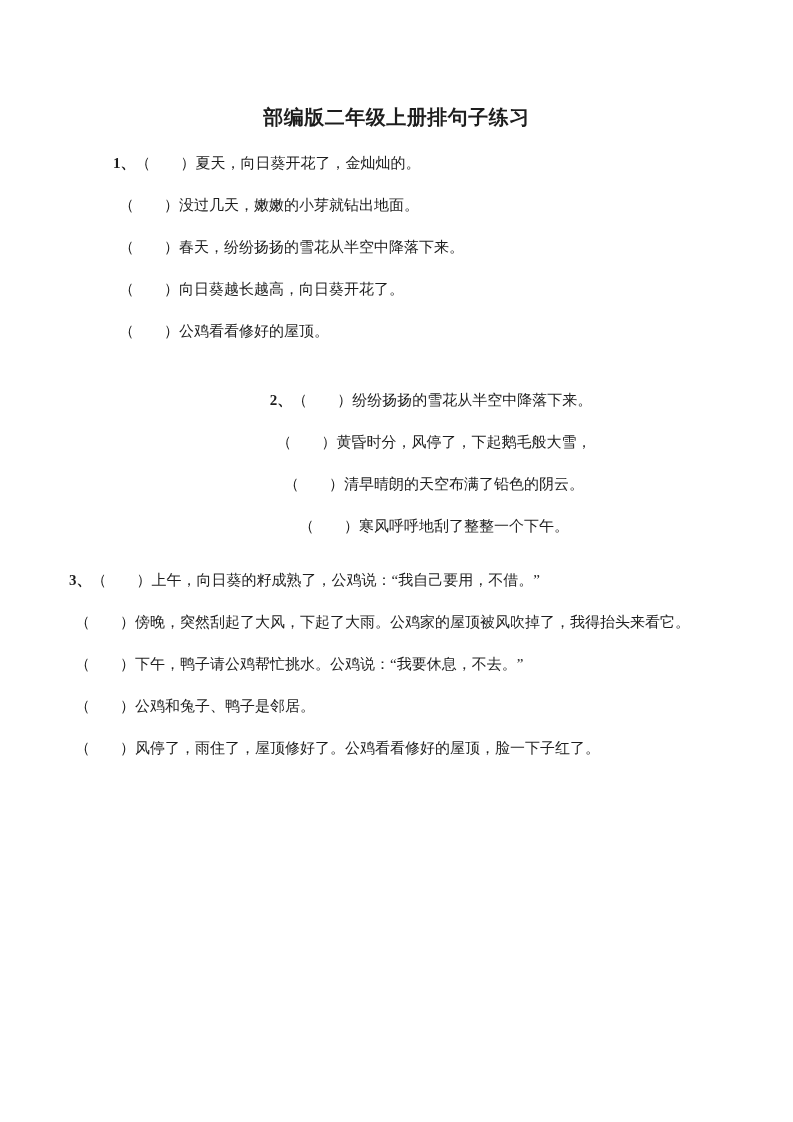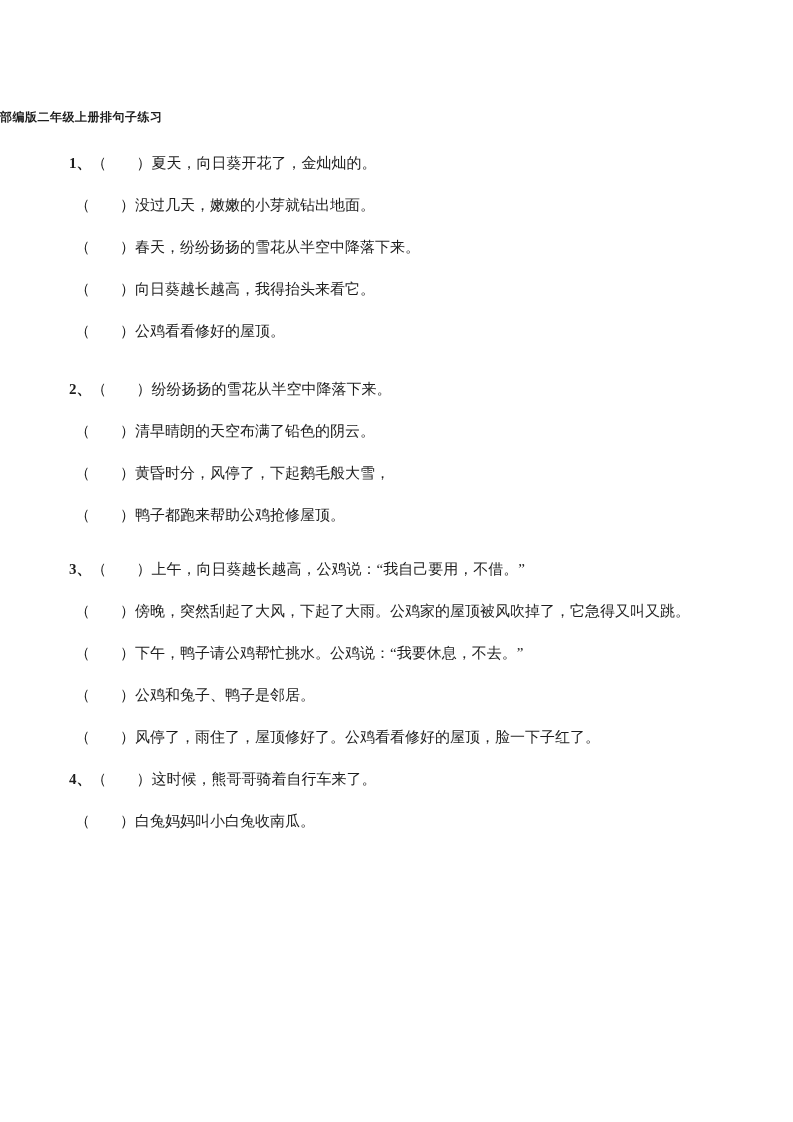--- a/index.html
+++ b/index.html
@@ -9,67 +9,64 @@
     height: 1122px;
     background: #ffffff;
     box-sizing: border-box;
     padding-top: 107px;
     font-family: "Liberation Serif", "DejaVu Serif", serif;
     color: #1d1d1d;
     overflow: hidden;
   }
   .title {
     margin: 0 0 27px 0;
-    font-size: 12px;
+    font-size: 20px;
     line-height: 21px;
     font-weight: 700;
+    text-align: center;
     letter-spacing: 0.5px;
   }
   .line {
     margin: 0 0 25px 75px;
     font-size: 15px;
     line-height: 17px;
     white-space: nowrap;
   }
   .line.numbered { margin-left: 69px; }
   .num { font-weight: 700; }
   .blank { }
   .sentence { }
-  .sec-gap-lg { margin-bottom: 41px; }
-  .sec-gap-md { margin-bottom: 37px; }
+  .sec-gap-lg { margin-bottom: 52px; padding-left: 44px; }
+  .sec-gap-md { margin-bottom: 37px; text-align: center; }
   .sec-gap-sm { margin-bottom: 21px; }
 </style>
 </head>
 <body>
 
 <div class="page">
 
   <h1 class="title">部编版二年级上册排句子练习</h1>
 
   <div class="section sec-gap-lg">
     <div class="line numbered"><span class="num">1、</span><span class="blank">（　　）</span><span class="sentence">夏天，向日葵开花了，金灿灿的。</span></div>
     <div class="line"><span class="blank">（　　）</span><span class="sentence">没过几天，嫩嫩的小芽就钻出地面。</span></div>
     <div class="line"><span class="blank">（　　）</span><span class="sentence">春天，纷纷扬扬的雪花从半空中降落下来。</span></div>
-    <div class="line"><span class="blank">（　　）</span><span class="sentence">向日葵越长越高，我得抬头来看它。</span></div>
+    <div class="line"><span class="blank">（　　）</span><span class="sentence">向日葵越长越高，向日葵开花了。</span></div>
     <div class="line"><span class="blank">（　　）</span><span class="sentence">公鸡看看修好的屋顶。</span></div>
   </div>
 
   <div class="section sec-gap-md">
     <div class="line numbered"><span class="num">2、</span><span class="blank">（　　）</span><span class="sentence">纷纷扬扬的雪花从半空中降落下来。</span></div>
+    <div class="line"><span class="blank">（　　）</span><span class="sentence">黄昏时分，风停了，下起鹅毛般大雪，</span></div>
     <div class="line"><span class="blank">（　　）</span><span class="sentence">清早晴朗的天空布满了铅色的阴云。</span></div>
-    <div class="line"><span class="blank">（　　）</span><span class="sentence">黄昏时分，风停了，下起鹅毛般大雪，</span></div>
-    <div class="line"><span class="blank">（　　）</span><span class="sentence">鸭子都跑来帮助公鸡抢修屋顶。</span></div>
+    <div class="line"><span class="blank">（　　）</span><span class="sentence">寒风呼呼地刮了整整一个下午。</span></div>
   </div>
 
   <div class="section sec-gap-sm">
-    <div class="line numbered"><span class="num">3、</span><span class="blank">（　　）</span><span class="sentence">上午，向日葵越长越高，公鸡说：“我自己要用，不借。”</span></div>
-    <div class="line"><span class="blank">（　　）</span><span class="sentence">傍晚，突然刮起了大风，下起了大雨。公鸡家的屋顶被风吹掉了，它急得又叫又跳。</span></div>
+    <div class="line numbered"><span class="num">3、</span><span class="blank">（　　）</span><span class="sentence">上午，向日葵的籽成熟了，公鸡说：“我自己要用，不借。”</span></div>
+    <div class="line"><span class="blank">（　　）</span><span class="sentence">傍晚，突然刮起了大风，下起了大雨。公鸡家的屋顶被风吹掉了，我得抬头来看它。</span></div>
     <div class="line"><span class="blank">（　　）</span><span class="sentence">下午，鸭子请公鸡帮忙挑水。公鸡说：“我要休息，不去。”</span></div>
     <div class="line"><span class="blank">（　　）</span><span class="sentence">公鸡和兔子、鸭子是邻居。</span></div>
     <div class="line"><span class="blank">（　　）</span><span class="sentence">风停了，雨住了，屋顶修好了。公鸡看看修好的屋顶，脸一下子红了。</span></div>
   </div>
 
-  <div class="section">
-    <div class="line numbered"><span class="num">4、</span><span class="blank">（　　）</span><span class="sentence">这时候，熊哥哥骑着自行车来了。</span></div>
-    <div class="line"><span class="blank">（　　）</span><span class="sentence">白兔妈妈叫小白兔收南瓜。</span></div>
-  </div>
 
 </div>
 
 </body></html>

